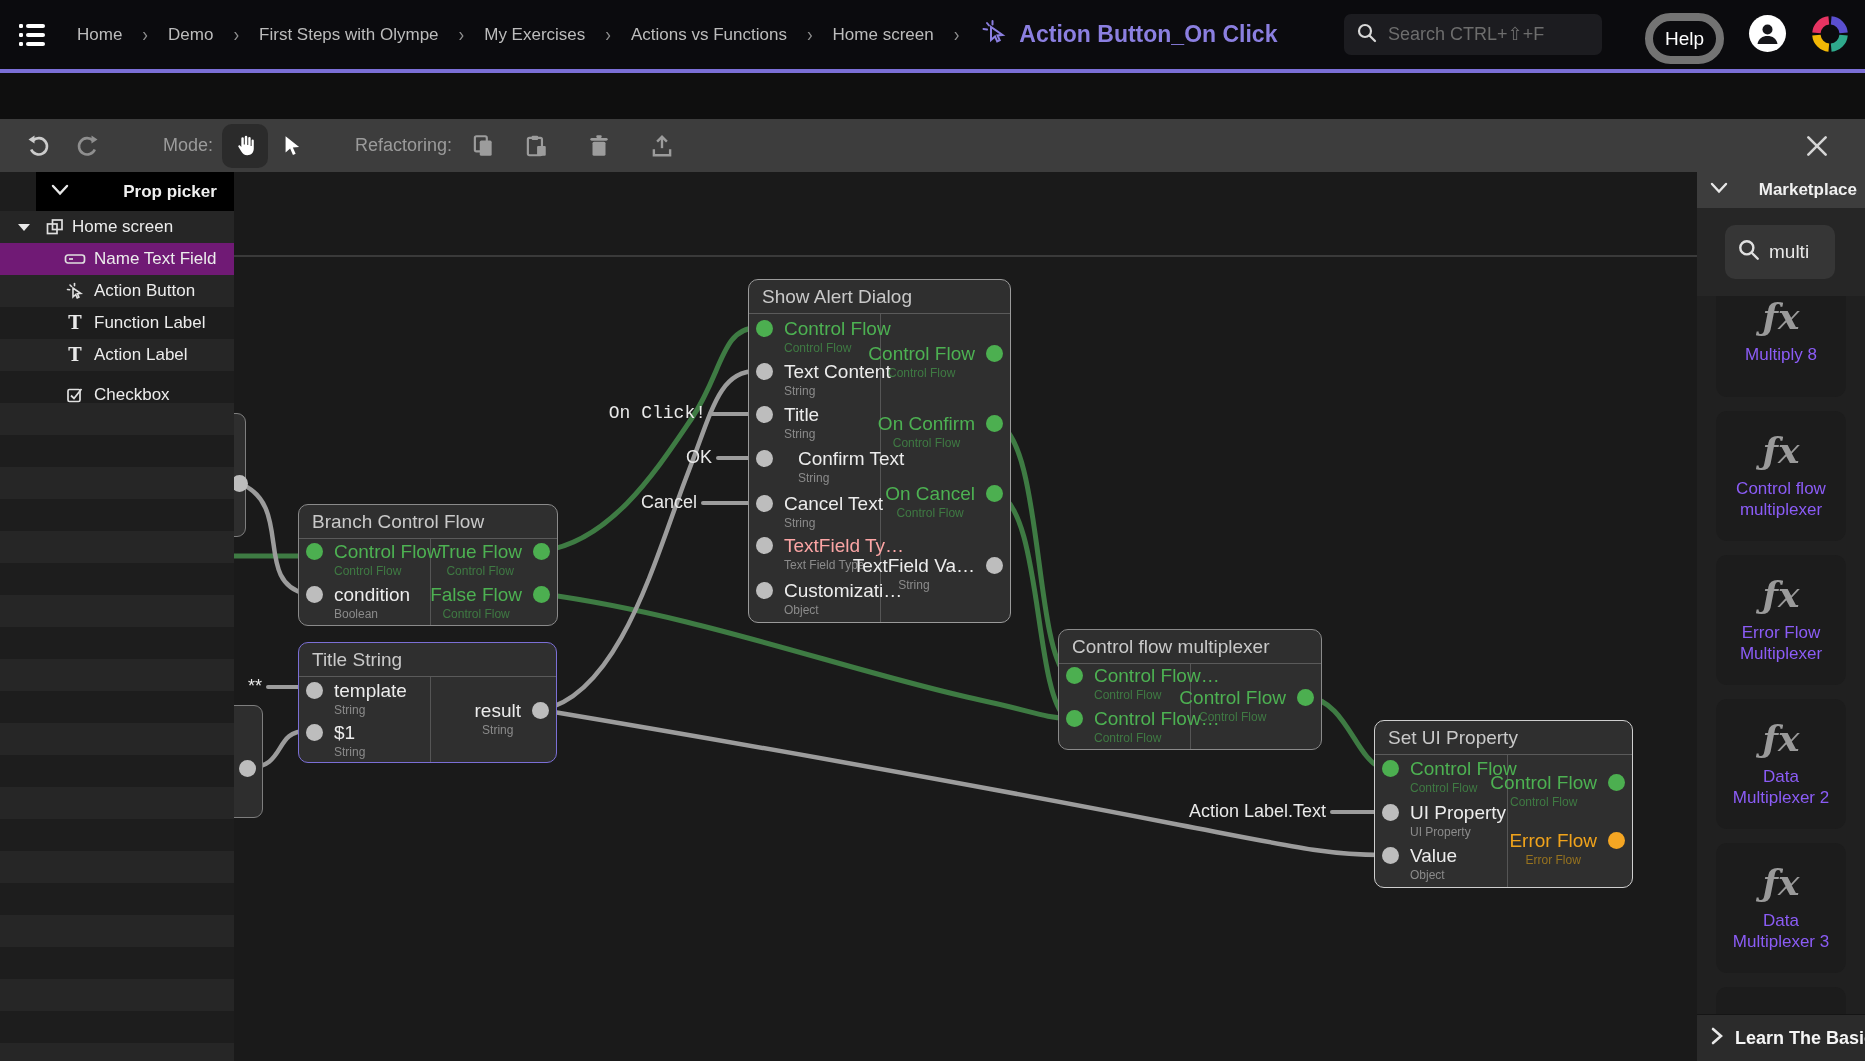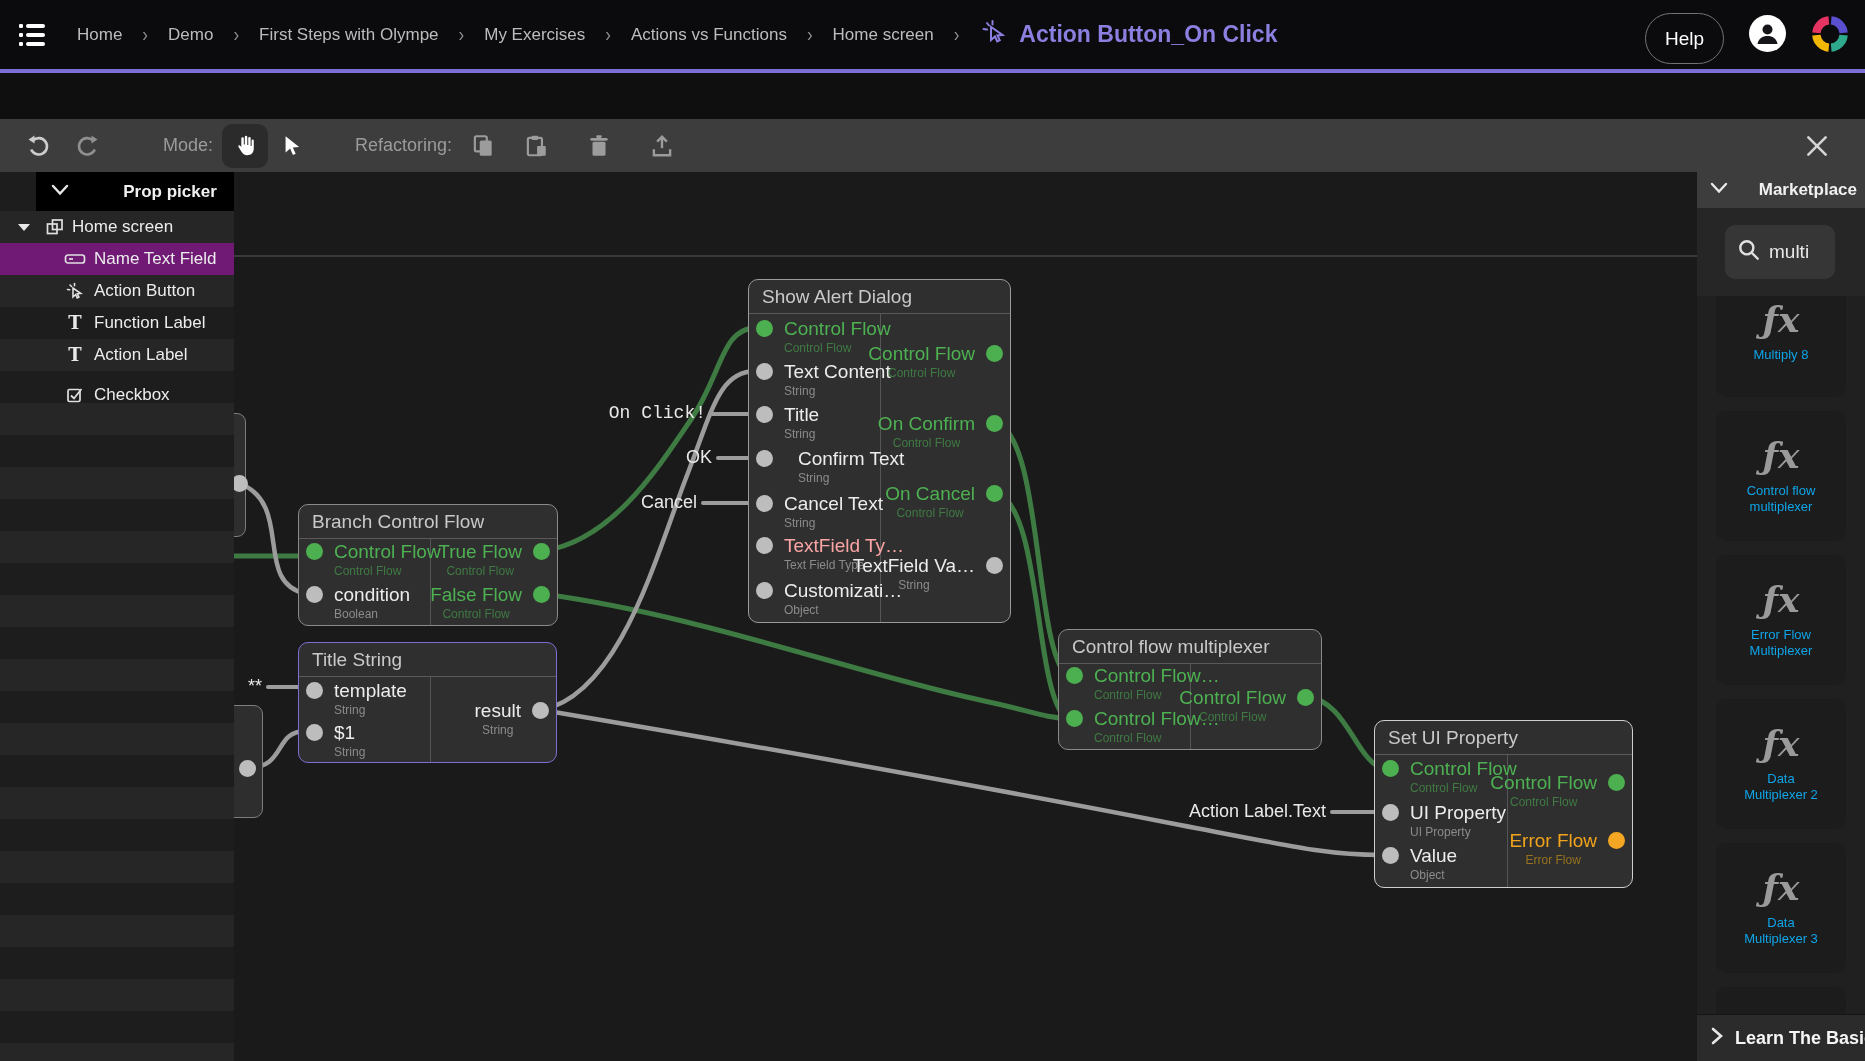--- a/index.html
+++ b/index.html
@@ -13,21 +13,21 @@
   #blackstrip { position:absolute; left:0; top:73px; width:1865px; height:46px; background:#0f0f0f; z-index:25; }
   #hamburger { position:absolute; left:14px; top:17px; width:36px; height:36px; cursor:pointer; }
   #crumbs { position:absolute; left:77px; top:0; height:69px; display:flex; align-items:center; gap:20px; }
   .crumb { color:#bcbcbc; font-size:17px; white-space:nowrap; }
   .crumb-sep { color:#8f8f8f; font-size:17px; transform:scaleY(1.15); }
   #doc-title-wrap { display:flex; align-items:center; gap:10px; }
   #doc-title { color:#8b7fe0; font-size:23px; font-weight:bold; white-space:nowrap; }
   #search-box { position:absolute; left:1344px; top:14px; width:258px; height:41px; background:#1c1c20; border-radius:7px; display:flex; align-items:center; padding:0 12px; gap:10px; }
   #search-input { background:transparent; border:none; outline:none; color:#d0d0d0; font-size:18px; width:190px; font-family:"Liberation Sans",sans-serif; }
   #search-input::placeholder { color:#6d6d6d; }
-  #help-btn { position:absolute; left:1645px; top:13px; width:79px; height:51px; border:1px solid #737373; border-radius:999px; color:#fff; font-size:19px; display:flex; align-items:center; justify-content:center; cursor:pointer; background:transparent; }
+  #help-btn { position:absolute; left:1645px; top:13px; width:79px; height:51px; border:8px solid #737373; border-radius:999px; color:#fff; font-size:19px; display:flex; align-items:center; justify-content:center; cursor:pointer; background:transparent; }
   #avatar { position:absolute; left:1749px; top:15px; width:37px; height:37px; border-radius:50%; background:#fff; display:flex; align-items:center; justify-content:center; cursor:pointer; }
   #logo { position:absolute; left:1809px; top:13px; width:42px; height:42px; cursor:pointer; }
 
   
   #toolbar { position:absolute; left:0; top:119px; width:1865px; height:53px; background:#3d3d3d; z-index:25; }
   .tb-ic { position:absolute; top:8px; width:38px; height:38px; display:flex; align-items:center; justify-content:center; cursor:pointer; }
   .tb-label { position:absolute; top:16px; color:#9b9b9b; font-size:18px; }
   #mode-hand { background:#2b2b2b; border-radius:10px; width:46px; height:44px; top:5px; }
   #tb-close { left:1798px; }
 
@@ -60,21 +60,21 @@
 
   
   #market { position:absolute; left:1697px; top:172px; width:168px; height:889px; background:#202020; z-index:10; }
   #mk-header { position:absolute; left:0; top:0; width:168px; height:36px; background:#3d3d3d; display:flex; align-items:center; z-index:4; }
   #mk-title { flex:1; text-align:right; padding-right:8px; color:#f0f0f0; font-size:17px; font-weight:bold; }
   #mk-search-wrap { position:absolute; left:0; top:36px; width:168px; height:88px; background:#262626; z-index:3; }
   #mk-search { position:absolute; left:28px; top:17px; width:110px; height:54px; background:#363636; border-radius:10px; display:flex; align-items:center; padding-left:12px; gap:8px; overflow:hidden; }
   #mk-search input { width:62px; background:transparent; border:none; outline:none; color:#e8e8e8; font-size:19px; font-family:"Liberation Sans",sans-serif; }
   .mk-card { position:absolute; left:19px; width:130px; height:130px; background:#1c1c1c; border-radius:11px; display:flex; flex-direction:column; align-items:center; justify-content:center; gap:10px; z-index:2; cursor:pointer; }
   .mk-fx { font-family:"DejaVu Serif", serif; font-style:italic; font-weight:bold; font-size:36px; color:#9a9a9a; line-height:36px; }
-  .mk-lbl { color:#0ea5e9; font-size:13px; text-align:center; line-height:1.25; }
+  .mk-lbl { color:#8b5cf6; font-size:17px; text-align:center; line-height:1.25; }
   #mk-footer { position:absolute; left:0; top:842px; width:168px; height:47px; background:#2b2b2b; display:flex; align-items:center; gap:10px; padding-left:12px; z-index:5; border-top:1px solid #151515; overflow:hidden; }
   #mk-footer-lbl { color:#f5f5f5; font-size:18px; font-weight:bold; white-space:nowrap; }
 </style>
 </head>
 <body>
 
 <div id="app">
 
   <div id="canvas"></div>
   <svg id="wires" width="1865" height="1061" style="position:absolute;left:0;top:0;z-index:2;pointer-events:none;">
@@ -341,20 +341,29 @@
     <g stroke="#8b7fe0" stroke-width="2" fill="none" stroke-linecap="round">
       <path d="M12 9 v13 l4-3.6 2.2 5 2.5-1.1 -2.2-4.9 5-.4 z"></path>
       <line x1="8" y1="5" x2="10" y2="7.5"></line>
                 <line x1="4.5" y1="11" x2="8" y2="11.5"></line>
                 <line x1="13.5" y1="3" x2="13.5" y2="6.5"></line>
     </g>
             </svg></span>
   <span id="doc-title">Action Button_On Click</span>
         </span>
       </div>
+    <div id="search-box">
+      <span>
+        <svg width="22" height="22" viewBox="0 0 22 22">
+            <circle cx="9" cy="9" r="6" fill="none" stroke="#d8d8d8" stroke-width="2.2"></circle>
+            <line x1="13.5" y1="13.5" x2="19" y2="19" stroke="#d8d8d8" stroke-width="2.2" stroke-linecap="round"></line>
+          </svg>
+      </span>
+      <input id="search-input" placeholder="Search CTRL+⇧+F" style="">
+    </div>
     <div id="help-btn">Help</div>
     <div id="avatar">
       <svg width="33" height="33" viewBox="0 0 33 33">
           <circle cx="16.5" cy="12.5" r="5" fill="#16161a"></circle>
           <path d="M6.5 27c1-5.5 5-8 10-8s9 2.5 10 8z" fill="#16161a"></path>
         </svg>
     </div>
     <div id="logo">
       <svg width="42" height="42" viewBox="0 0 40 40">
         <g fill="none" stroke-width="8">

